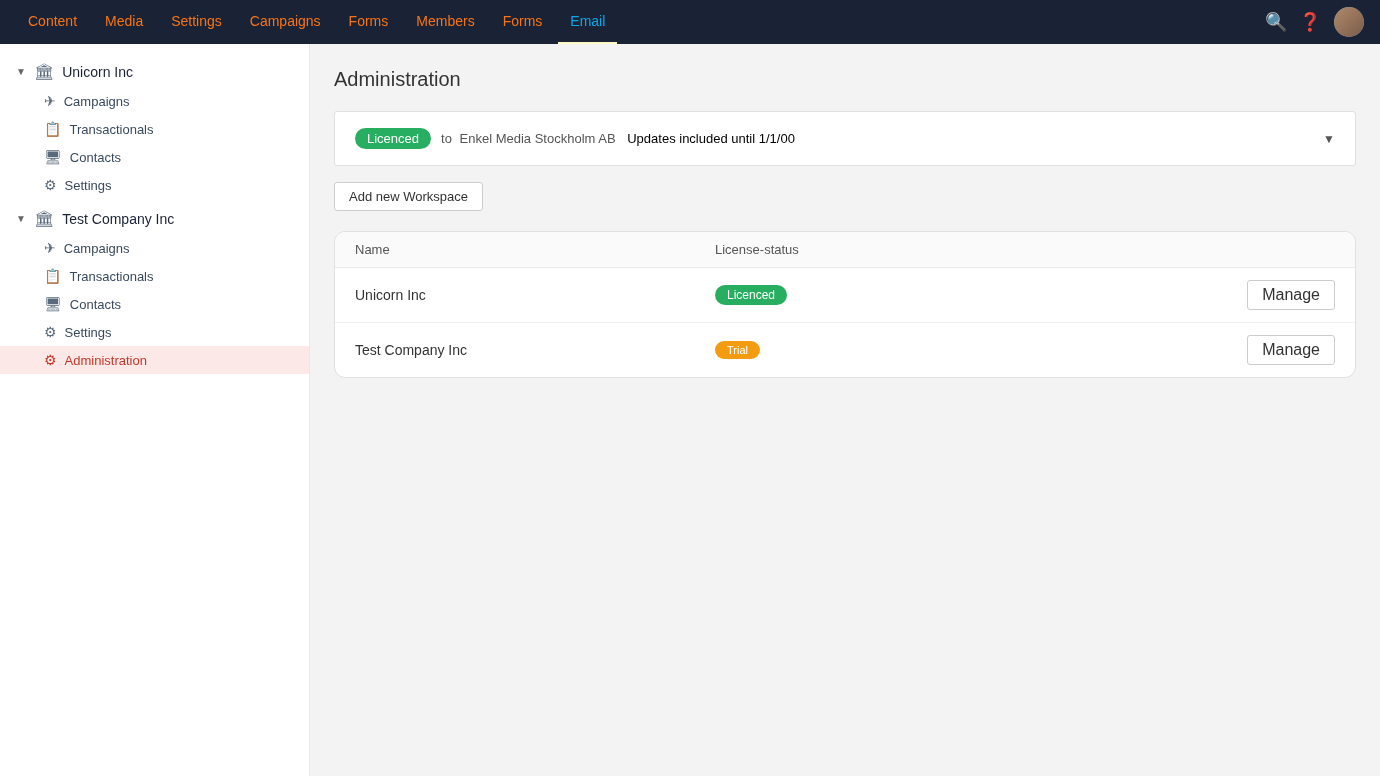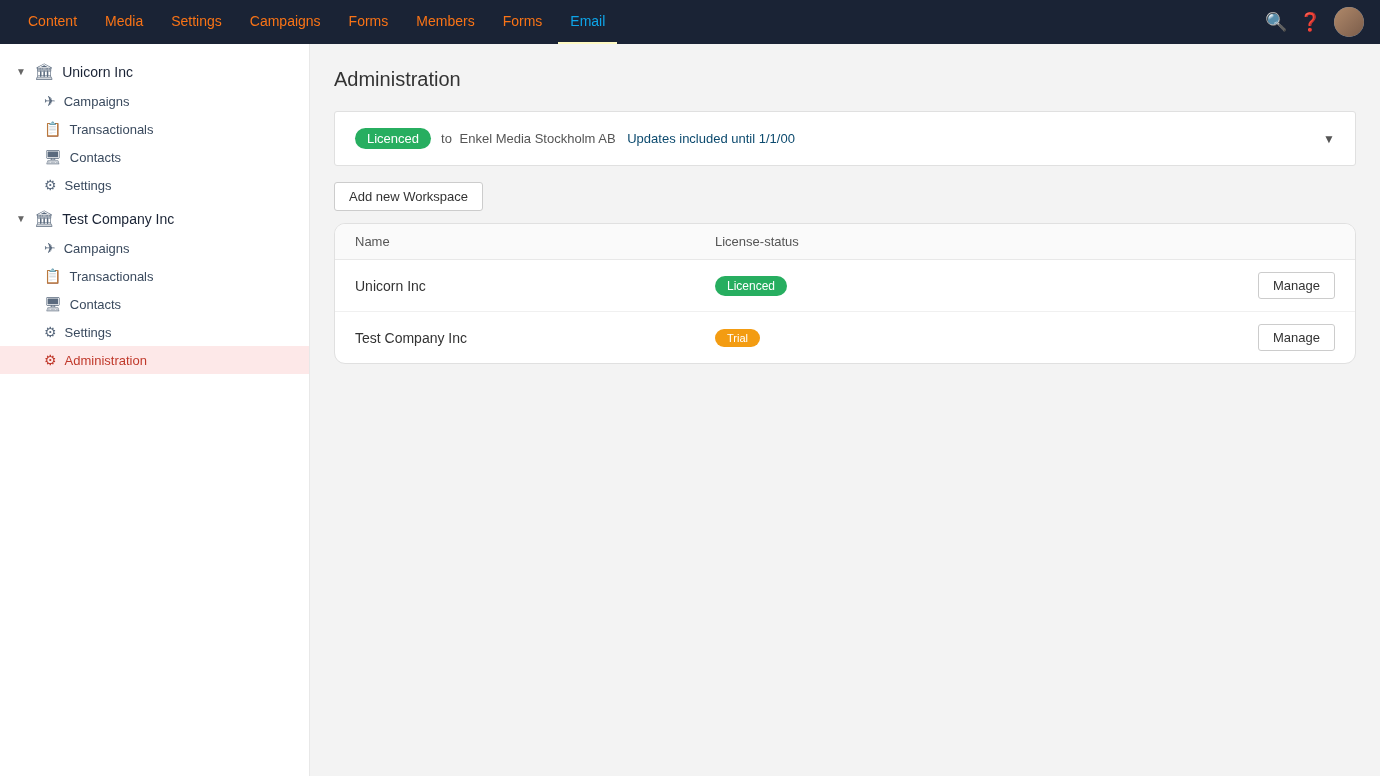--- a/index.html
+++ b/index.html
@@ -147,37 +147,37 @@
       font-size: 13px;
       font-weight: 500;
       margin-right: 10px;
       white-space: nowrap;
     }
     .license-text {
       color: #555;
       font-size: 13px;
       flex: 1;
     }
-    .license-updates { color: #0c4a6e; margin-left: 8px; font-size: 13px; }
+    .license-updates { color: #000000; margin-left: 8px; font-size: 13px; }
     .dropdown-chevron {
       font-size: 12px;
       color: #555;
       cursor: pointer;
     }
 
     
     .add-workspace-btn {
       background: #fff;
       border: 1px solid #ccc;
       border-radius: 3px;
       padding: 6px 14px;
       font-size: 13px;
       cursor: pointer;
       color: #333;
-      margin-bottom: 12px;
+      margin-bottom: 20px;
     }
 
     
     .workspace-table {
       background: #fff;
       border: 1px solid #e0e0e0;
       border-radius: 11px;
       overflow: hidden;
     }
     .table-header {
@@ -233,21 +233,21 @@
       padding: 3px 12px;
       font-size: 11px;
       font-weight: 500;
       display: inline-block;
     }
     .manage-btn {
       background: #fff;
       border: 1px solid #ccc;
       border-radius: 3px;
       padding: 5px 14px;
-      font-size: 13px;
+      font-size: 16px;
       cursor: pointer;
       color: #333;
     }
   </style>
 </head>
 <body>
 
 <nav class="top-nav">
   <div class="top-nav-items">
     <span class="top-nav-item">Content</span>

